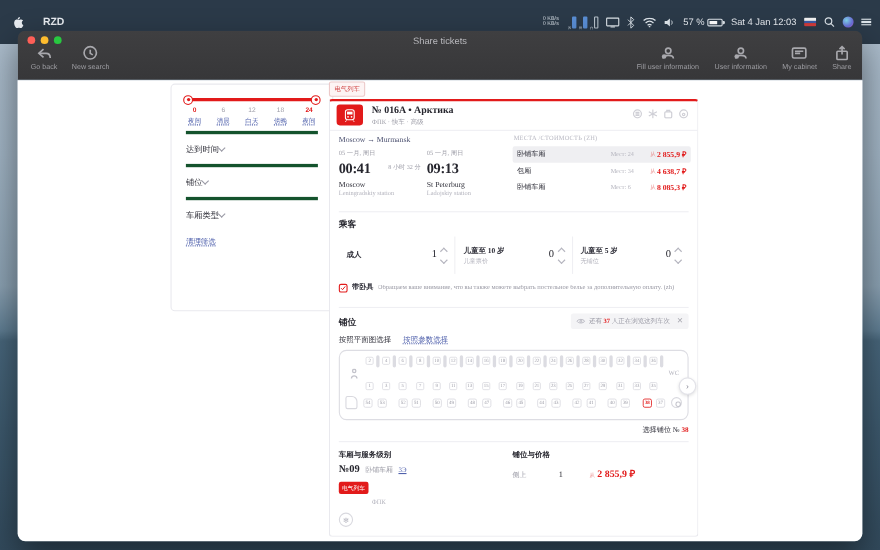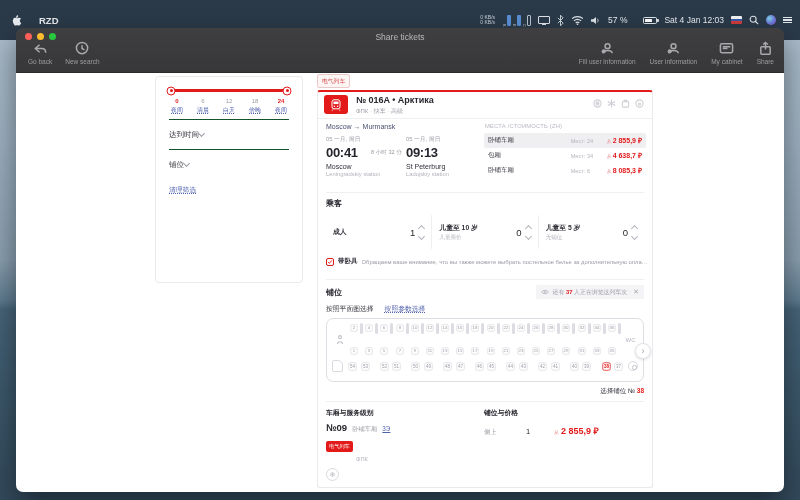--- a/index.html
+++ b/index.html
@@ -14,21 +14,21 @@
   .mb-app { font-weight:bold; margin-right:6px; padding:0 6px; }
   .menu-item { padding:0 7px; }
   .mb-status { margin-left:auto; display:flex; align-items:center; gap:7px; }
   .net { display:flex; flex-direction:column; align-items:flex-end; font-size:5px; line-height:5px; color:#cdd6de; }
   .meter { display:flex; align-items:flex-end; gap:1px; }
   .meter i { display:block; width:4px; height:11px; background:#5a8fd6; border-radius:1px; }
   .meter i.empty { background:transparent; border:1px solid #b9c4cd; }
   .meter b { font-size:4px; line-height:4px; color:#b9c4cd; font-weight:normal; writing-mode:vertical-rl; letter-spacing:-1px; }
   .display-ic { width:12px; height:8px; border:1.2px solid #dfe6ec; border-radius:1px; position:relative; }
   .display-ic:after { content:""; position:absolute; left:3px; right:3px; bottom:-2px; height:1.5px; background:#dfe6ec; }
-  .batt { display:flex; align-items:center; gap:16px; font-size:8.5px; }
+  .batt { display:flex; align-items:center; gap:3px; font-size:8.5px; }
   .batt-body { width:14px; height:7px; border:1px solid #dfe6ec; border-radius:1.5px; position:relative; }
   .batt-body i { position:absolute; left:1px; top:1px; bottom:1px; width:58%; background:#fff; border-radius:0.5px; }
   .batt-body:after { content:""; position:absolute; right:-2.5px; top:1.5px; width:1.5px; height:3px; background:#dfe6ec; border-radius:0 1px 1px 0; }
   .clock { font-size:8.5px; }
   .flag { width:11px; height:7.5px; border-radius:1px; overflow:hidden; display:flex; flex-direction:column; }
   .flag i { flex:1; } .flag i:nth-child(1){background:#f4f4f4;} .flag i:nth-child(2){background:#3a5ba8;} .flag i:nth-child(3){background:#d43c3c;}
   .siri { width:10px; height:10px; border-radius:50%; background:radial-gradient(circle at 35% 35%,#7fd4e8,#6a6fd8 60%,#b45bd0); }
   .list-ic { display:flex; flex-direction:column; gap:1.5px; }
   .list-ic i { width:9px; height:1.3px; background:#dfe6ec; }
   
@@ -53,25 +53,25 @@
   .slider-wrap { padding:8px 13px 4px; }
   .slider-track { position:relative; height:3px; background:#e21a1a; border-radius:2px; margin:4px 2px 6px; }
   .handle { position:absolute; top:50%; width:9px; height:9px; border:1.5px solid #e21a1a; background:#fff;
     border-radius:50%; transform:translate(-50%,-50%); }
   .handle:after { content:""; position:absolute; left:50%; top:50%; width:3px; height:3px; background:#e21a1a; border-radius:50%; transform:translate(-50%,-50%); }
   .ticks,.tick-labels { display:flex; justify-content:space-between; }
   .ticks span { font-size:6px; color:#9a9aa5; width:16px; text-align:center; }
   .ticks span.end { color:#e21a1a; font-weight:bold; }
   .tick-labels span { font-size:6px; color:#5061ac; width:16px; text-align:center; border-bottom:0; text-decoration:underline dotted; margin-top:2px; }
   .f-section { display:flex; align-items:center; height:30px; margin:0 13px;
-    border-top:1px solid #14532d; font-size:7.5px; color:#30303a; cursor:pointer; }
+    border-top:3px solid #14532d; font-size:7.5px; color:#30303a; cursor:pointer; }
   .chev { width:5px; height:5px; border-right:1.2px solid #9a9aa5; border-bottom:1.2px solid #9a9aa5; transform:rotate(45deg); margin-top:-3px; }
   .clear-link { display:block; margin:6px 13px; font-size:6.8px; color:#5061ac; text-decoration:underline dotted; cursor:pointer; }
   
-  .main-area { position:absolute; left:301px; top:0; width:337px; bottom:0; }
+  .main-area { position:absolute; left:283px; top:0; width:337px; bottom:0;font-family:Liberation Serif, serif; }
   .train-tag { position:absolute; left:0; top:1px; font-size:5.8px; color:#d24b4b; background:#fdf4f4;
     border:1px solid #ecc9c9; border-radius:2px; padding:1.5px 4px; }
   .card { position:absolute; left:0; top:17px; width:336px; height:398px; background:#fff;
     border:1px solid #e9e9ee; border-top:2px solid #e21a1a; border-radius:3px; }
   .card-header { position:absolute; left:0; top:0; right:0; height:26px; }
   .train-badge { position:absolute; left:6px; top:3px; width:24px; height:19px; background:#e21a1a; border-radius:3px;
     display:flex; align-items:center; justify-content:center; }
   .train-badge svg { width:10px; height:12px; }
   .t-title { position:absolute; left:38px; top:3px; font-size:9px; font-weight:bold; color:#26262e; }
   .t-sub { position:absolute; left:38px; top:15px; font-size:6px; color:#a0a0aa; }
@@ -311,20 +311,24 @@
         </div>
         <div id="filter-sections">
             <div class="f-section">
               <span>达到时间</span>
               <span class="chev"></span>
             </div>
             <div class="f-section">
               <span>铺位</span>
               <span class="chev"></span>
             </div>
+            <div class="f-section">
+              <span>车厢类型</span>
+              <span class="chev"></span>
+            </div>
           </div>
         <a class="clear-link">清理筛选</a>
       </div>
 
       <div class="main-area">
         <span class="train-tag">电气列车</span>
 
         <div class="card">
           <div class="card-header">
             <span class="train-badge">

